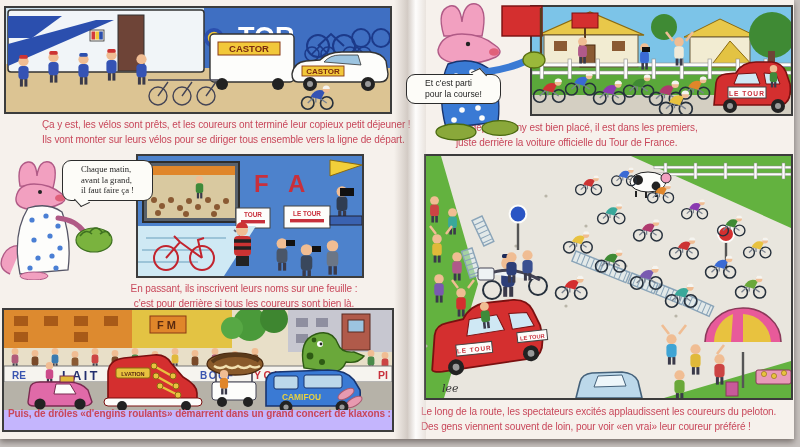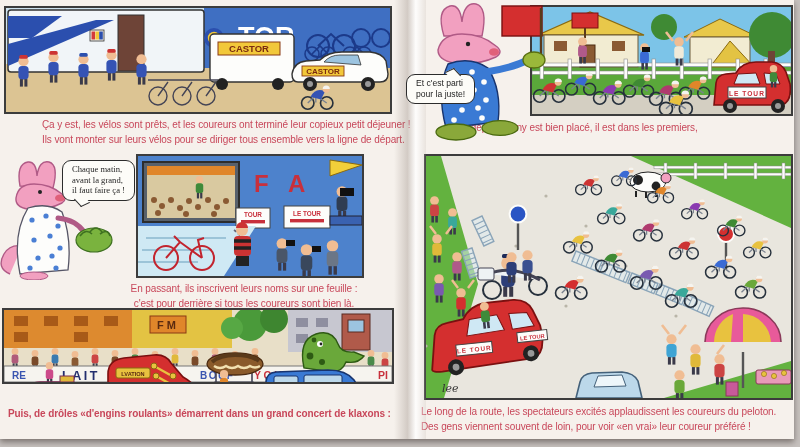--- a/index.html
+++ b/index.html
@@ -8,21 +8,21 @@
   .spread{position:absolute;left:0;top:0;width:794px;height:439px;
           background:#f6f1ec;box-shadow:0 3px 6px rgba(60,50,45,.55);}
   .gutter{position:absolute;left:394px;top:0;width:32px;height:439px;
           background:linear-gradient(90deg,rgba(120,105,95,0) 0%,rgba(120,105,95,.28) 42%,rgba(255,255,255,.85) 68%,rgba(120,105,95,.10) 100%);}
   .panel{position:absolute;border:2px solid #3c3c3c;background:#c4b5fd;overflow:hidden;box-sizing:border-box;}
   .panel svg{display:block;}
   .cap{position:absolute;color:#c8475a;font-size:10px;line-height:15px;letter-spacing:-0.1px;font-weight:500;}
   .cap div{white-space:nowrap;}
   .cap-center{text-align:center;}
   .bubble{position:absolute;background:#fdfcf8;border:1.6px solid #2c2c2c;border-radius:9px;
-          padding:3px 9px 4px;font-size:8.6px;line-height:10.5px;color:#1f1f1f;z-index:6;}
+          padding:3px 18px 4px;font-size:8.6px;line-height:10.5px;color:#1f1f1f;z-index:6;}
   .bubble div{white-space:nowrap;}
   .bubble:after{content:"";position:absolute;width:9px;height:9px;background:#fdfcf8;
                 border-left:1.6px solid #2c2c2c;border-bottom:1.6px solid #2c2c2c;}
   .tail-dl:after{left:14px;bottom:-6px;transform:rotate(-25deg) skewX(18deg);}
   .tail-ur:after{right:16px;top:-6px;transform:rotate(155deg) skewX(18deg);}
   .char{position:absolute;z-index:5;}
   .sig{font-family:"DejaVu Serif",serif;font-style:italic;}
 </style>
 </head>
 <body>
@@ -269,21 +269,21 @@
         <rect x="192" y="60" width="32" height="9" fill="#3a62b0" stroke="#223"></rect>
       </g>
     </svg>
   </div>
 
   <div class="cap cap-center" style="left:84px;top:281px;width:320px;">
     <div>En passant, ils inscrivent leurs noms sur une feuille :</div>
     <div>c'est pour derrière si tous les coureurs sont bien là.</div>
   </div>
 
-  <div class="panel" style="left:2px;top:308px;width:392px;height:76px;text-align:center;">
+  <div class="panel" style="left:2px;top:308px;width:392px;height:124px;text-align:center;">
     <svg width="388" height="100" viewBox="0 0 388 100">
       <rect x="0" y="0" width="388" height="100" fill="#e8dfc8"></rect>
 
       <rect x="0" y="0" width="128" height="38" fill="#dd8a2f"></rect>
       <g fill="#a85a18">
           <rect x="10" y="6" width="14" height="10"></rect>
           <rect x="40" y="6" width="14" height="10"></rect>
           <rect x="70" y="6" width="14" height="10"></rect>
           <rect x="100" y="6" width="14" height="10"></rect>
           <rect x="10" y="22" width="14" height="10"></rect>
@@ -560,25 +560,26 @@
       <ellipse cx="122" cy="58" rx="11" ry="8" fill="#9ab83a" stroke="#5a7010" stroke-width="1.3"></ellipse>
       <g>
         <ellipse cx="44" cy="130" rx="20" ry="8" fill="#8aa83a" stroke="#4a6a10" stroke-width="1.3"></ellipse>
         <ellipse cx="88" cy="126" rx="18" ry="7.4" fill="#8aa83a" stroke="#4a6a10" stroke-width="1.3"></ellipse>
       </g>
     </svg>
   </div>
 
   <div class="bubble tail-ur" style="left:406px;top:74px;">
     <div>Et c'est parti</div>
-    <div>pour la juste!</div>
+    <div>pour la course!</div>
   </div>
 
   <div class="cap" style="left:456px;top:120px;width:338px;">
     <div>Au départ, Dany est bien placé, il est dans les premiers,</div>
+    <div>juste derrière la voiture officielle du Tour de France.</div>
   </div>
 
   <div class="panel" style="left:424px;top:154px;width:369px;height:246px;background:#63b23f;">
     <svg width="365" height="242" viewBox="0 0 365 242">
       <rect x="0" y="0" width="365" height="242" fill="#63b23f"></rect>
 
       <polygon points="15,0 205,0 365,72 365,205 238,242 18,242 52,128" fill="#e9e6de"></polygon>
       <g fill="#b9b5a8">
           <circle cx="120" cy="40" r="1.6"></circle>
           <circle cx="160" cy="70" r="1.6"></circle>

